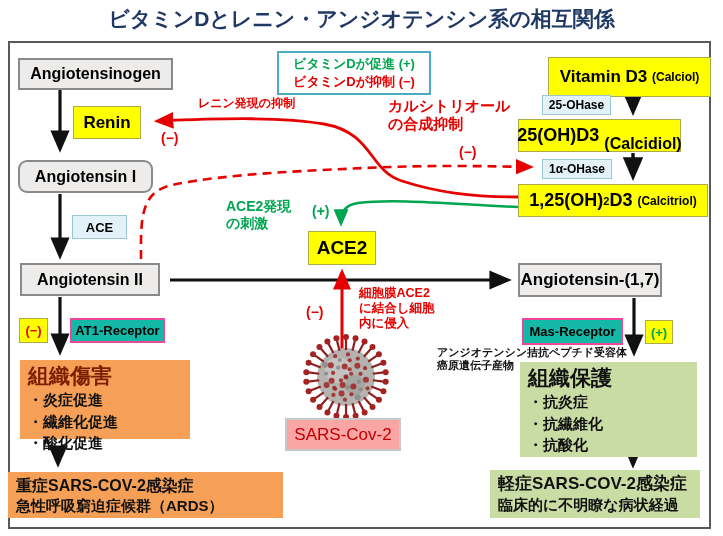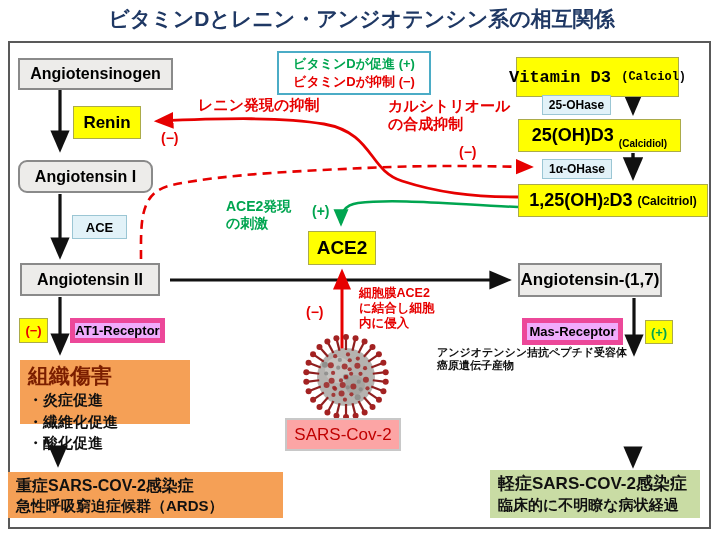--- a/index.html
+++ b/index.html
@@ -8,21 +8,21 @@
   #title{position:absolute;left:0;top:5px;width:723px;text-align:center;
          font-size:21px;font-weight:bold;color:#1F3864;z-index:2;}
   #frame{position:absolute;left:8px;top:41px;width:699px;height:484px;
          border:2px solid #595959;z-index:0;}
   svg.overlay{position:absolute;left:0;top:0;width:723px;height:536px;z-index:1;}
   .box{position:absolute;display:flex;align-items:center;justify-content:center;
        box-sizing:border-box;font-weight:bold;color:#000;z-index:2;white-space:nowrap;}
   .gray{background:#EDECEA;border:2px solid #8a8a8a;}
   .yellow{background:#FFFF00;border:1px solid #ABAB4A;}
   .cyan{background:#E2F2F8;border:1px solid #9BC6D4;}
-  .blue{background:#f0abfc;border:5px solid #ec4899;}
+  .blue{background:#14b8a6;border:2px solid #ec4899;}
   .lbl{position:absolute;font-weight:bold;z-index:3;line-height:1.18;white-space:nowrap;}
   .red{color:#E60000;}
   .green{color:#00A550;}
   .panel{position:absolute;z-index:2;box-sizing:border-box;padding:3px 8px;}
   .orangebg{background:#F5A056;}
   .greenbg{background:#C9DCA4;}
   .panel .ptitle{font-size:21px;font-weight:bold;line-height:1.25;}
   .panel .bullet{font-size:15px;font-weight:bold;color:#111;line-height:1.42;}
   #damage-title{color:#7B1E00;}
   #protect-title{color:#111;}
@@ -85,58 +85,64 @@
   </div>
 
   <div class="box gray" style="left:18px;top:58px;width:155px;height:32px;font-size:16px;text-align:center;">Angiotensinogen</div>
   <div class="box yellow" style="left:73px;top:106px;width:68px;height:33px;font-size:17px;">Renin</div>
   <div class="box gray" style="left:18px;top:160px;width:135px;height:33px;font-size:16px;border-radius:9px;">Angiotensin I</div>
   <div class="box cyan" style="left:72px;top:215px;width:55px;height:24px;font-size:13px;">ACE</div>
   <div class="box gray" style="left:20px;top:263px;width:140px;height:33px;font-size:16px;">Angiotensin II</div>
   <div class="box yellow red" style="left:19px;top:318px;width:29px;height:25px;font-size:13px;">(−)</div>
   <div class="box blue" style="left:70px;top:318px;width:95px;height:25px;font-size:13px;">AT1-Receptor</div>
 
-  <div class="panel orangebg" style="left:20px;top:360px;width:170px;height:64px;">
+  <div class="panel orangebg" style="left:20px;top:360px;width:170px;height:79px;">
     <div class="ptitle" id="damage-title">組織傷害</div>
     <div class="bullet">・炎症促進</div>
     <div class="bullet">・繊維化促進</div>
     <div class="bullet">・酸化促進</div>
   </div>
   <div class="panel orangebg outcome" style="left:8px;top:472px;width:275px;height:46px;font-weight:bold;color:#111;">
     <div style="font-size:16px;">重症SARS-COV-2感染症</div>
     <div style="font-size:15px;">急性呼吸窮迫症候群（ARDS）</div>
   </div>
 
-  <div class="box yellow" style="left:516px;top:57px;width:163px;height:40px;font-size:17px;font-family:Liberation Mono, monospace;">
+  <div class="box yellow" style="left:548px;top:57px;width:163px;height:40px;font-size:17px;">
     <span>Vitamin D3</span>&nbsp;<span class="subtxt" style="font-size:12px;">(Calciol)</span>
   </div>
   <div class="box cyan" style="left:542px;top:95px;width:69px;height:20px;font-size:12px;">25-OHase</div>
   <div class="box yellow" style="left:518px;top:119px;width:163px;height:33px;font-size:18px;">
-    <span>25(OH)D3</span>&nbsp;<span class="subtxt" style="font-size:10px;margin-top:16px;">(Calcidiol)</span>
+    <span>25(OH)D3</span>&nbsp;<span class="subtxt" style="font-size:16px;margin-top:16px;">(Calcidiol)</span>
   </div>
   <div class="box cyan" style="left:542px;top:159px;width:70px;height:20px;font-size:12px;">1α-OHase</div>
   <div class="box yellow" style="left:518px;top:184px;width:190px;height:33px;font-size:18px;">
     <span>1,25(OH)</span><sub style="font-size:11px;">2</sub><span>D3</span>&nbsp;<span class="subtxt" style="font-size:12px;">(Calcitriol)</span>
   </div>
   <div class="box gray" style="left:518px;top:263px;width:144px;height:34px;font-size:17px;">Angiotensin-(1,7)</div>
   <div class="box blue" style="left:522px;top:318px;width:101px;height:27px;font-size:13px;">Mas-Receptor</div>
   <div class="box yellow green" style="left:645px;top:320px;width:28px;height:24px;font-size:13px;">(+)</div>
   <div id="mas-note">
     <div>アンジオテンシン拮抗ペプチド受容体</div>
     <div>癌原遺伝子産物</div>
   </div>
 
+  <div class="panel greenbg" style="left:520px;top:362px;width:177px;height:95px;">
+    <div class="ptitle" id="protect-title">組織保護</div>
+    <div class="bullet">・抗炎症</div>
+    <div class="bullet">・抗繊維化</div>
+    <div class="bullet">・抗酸化</div>
+  </div>
   <div class="panel greenbg outcome" style="left:490px;top:470px;width:210px;height:48px;color:#111;">
     <div style="font-size:17px;font-weight:bold;">軽症SARS-COV-2感染症</div>
     <div style="font-size:15px;font-weight:600;">臨床的に不明瞭な病状経過</div>
   </div>
 
   <div class="box yellow" style="left:308px;top:231px;width:68px;height:34px;font-size:19px;">ACE2</div>
 
-  <div class="lbl red" style="left:198px;top:96px;font-size:15px;">レニン発現の抑制</div>
+  <div class="lbl red" style="left:198px;top:96px;font-size:12px;">レニン発現の抑制</div>
   <div class="lbl red" style="left:161px;top:130px;font-size:14px;">(−)</div>
   <div class="lbl red" style="left:388px;top:97px;font-size:15px;">
     <div>カルシトリオール</div>
     <div>の合成抑制</div>
   </div>
   <div class="lbl red" style="left:459px;top:144px;font-size:14px;">(−)</div>
   <div class="lbl green" style="left:226px;top:198px;font-size:14px;">
     <div>ACE2発現</div>
     <div>の刺激</div>
   </div>

